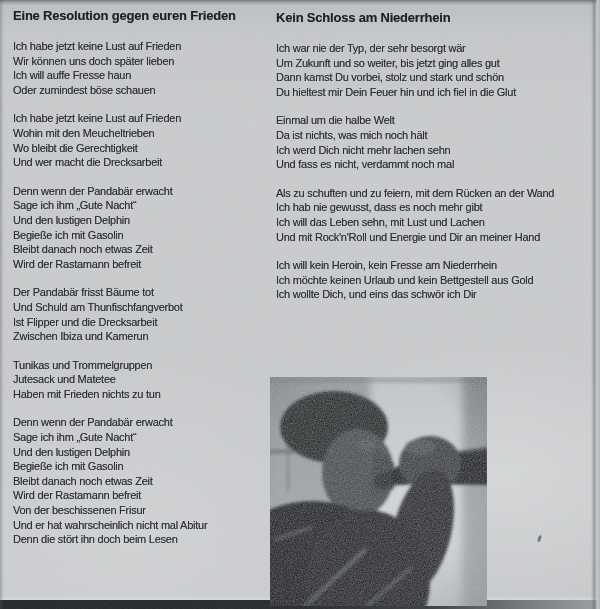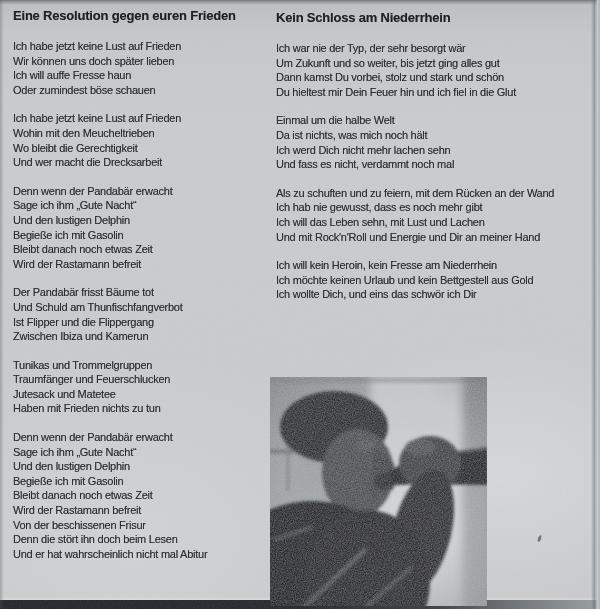--- a/index.html
+++ b/index.html
@@ -67,39 +67,38 @@
           <div class="line">Denn wenn der Pandabär erwacht</div>
           <div class="line">Sage ich ihm „Gute Nacht“</div>
           <div class="line">Und den lustigen Delphin</div>
           <div class="line">Begieße ich mit Gasolin</div>
           <div class="line">Bleibt danach noch etwas Zeit</div>
           <div class="line">Wird der Rastamann befreit</div>
         </div>
         <div class="stanza">
           <div class="line">Der Pandabär frisst Bäume tot</div>
           <div class="line">Und Schuld am Thunfischfangverbot</div>
-          <div class="line">Ist Flipper und die Flippergang</div>
+          <div class="line">Ist Flipper und die Drecksarbeit</div>
           <div class="line">Zwischen Ibiza und Kamerun</div>
         </div>
         <div class="stanza">
           <div class="line">Tunikas und Trommelgruppen</div>
-          <div class="line">Traumfänger und Feuerschlucken</div>
           <div class="line">Jutesack und Matetee</div>
           <div class="line">Haben mit Frieden nichts zu tun</div>
         </div>
         <div class="stanza">
           <div class="line">Denn wenn der Pandabär erwacht</div>
           <div class="line">Sage ich ihm „Gute Nacht“</div>
           <div class="line">Und den lustigen Delphin</div>
           <div class="line">Begieße ich mit Gasolin</div>
           <div class="line">Bleibt danach noch etwas Zeit</div>
           <div class="line">Wird der Rastamann befreit</div>
           <div class="line">Von der beschissenen Frisur</div>
+          <div class="line">Und er hat wahrscheinlich nicht mal Abitur</div>
           <div class="line">Denn die stört ihn doch beim Lesen</div>
-          <div class="line">Und er hat wahrscheinlich nicht mal Abitur</div>
         </div>
       </div>
   </div>
 
   <div class="col col-right">
     <h2 class="song-title">Kein Schloss am Niederrhein</h2>
     <div>
         <div class="stanza">
           <div class="line">Ich war nie der Typ, der sehr besorgt wär</div>
           <div class="line">Um Zukunft und so weiter, bis jetzt ging alles gut</div>

